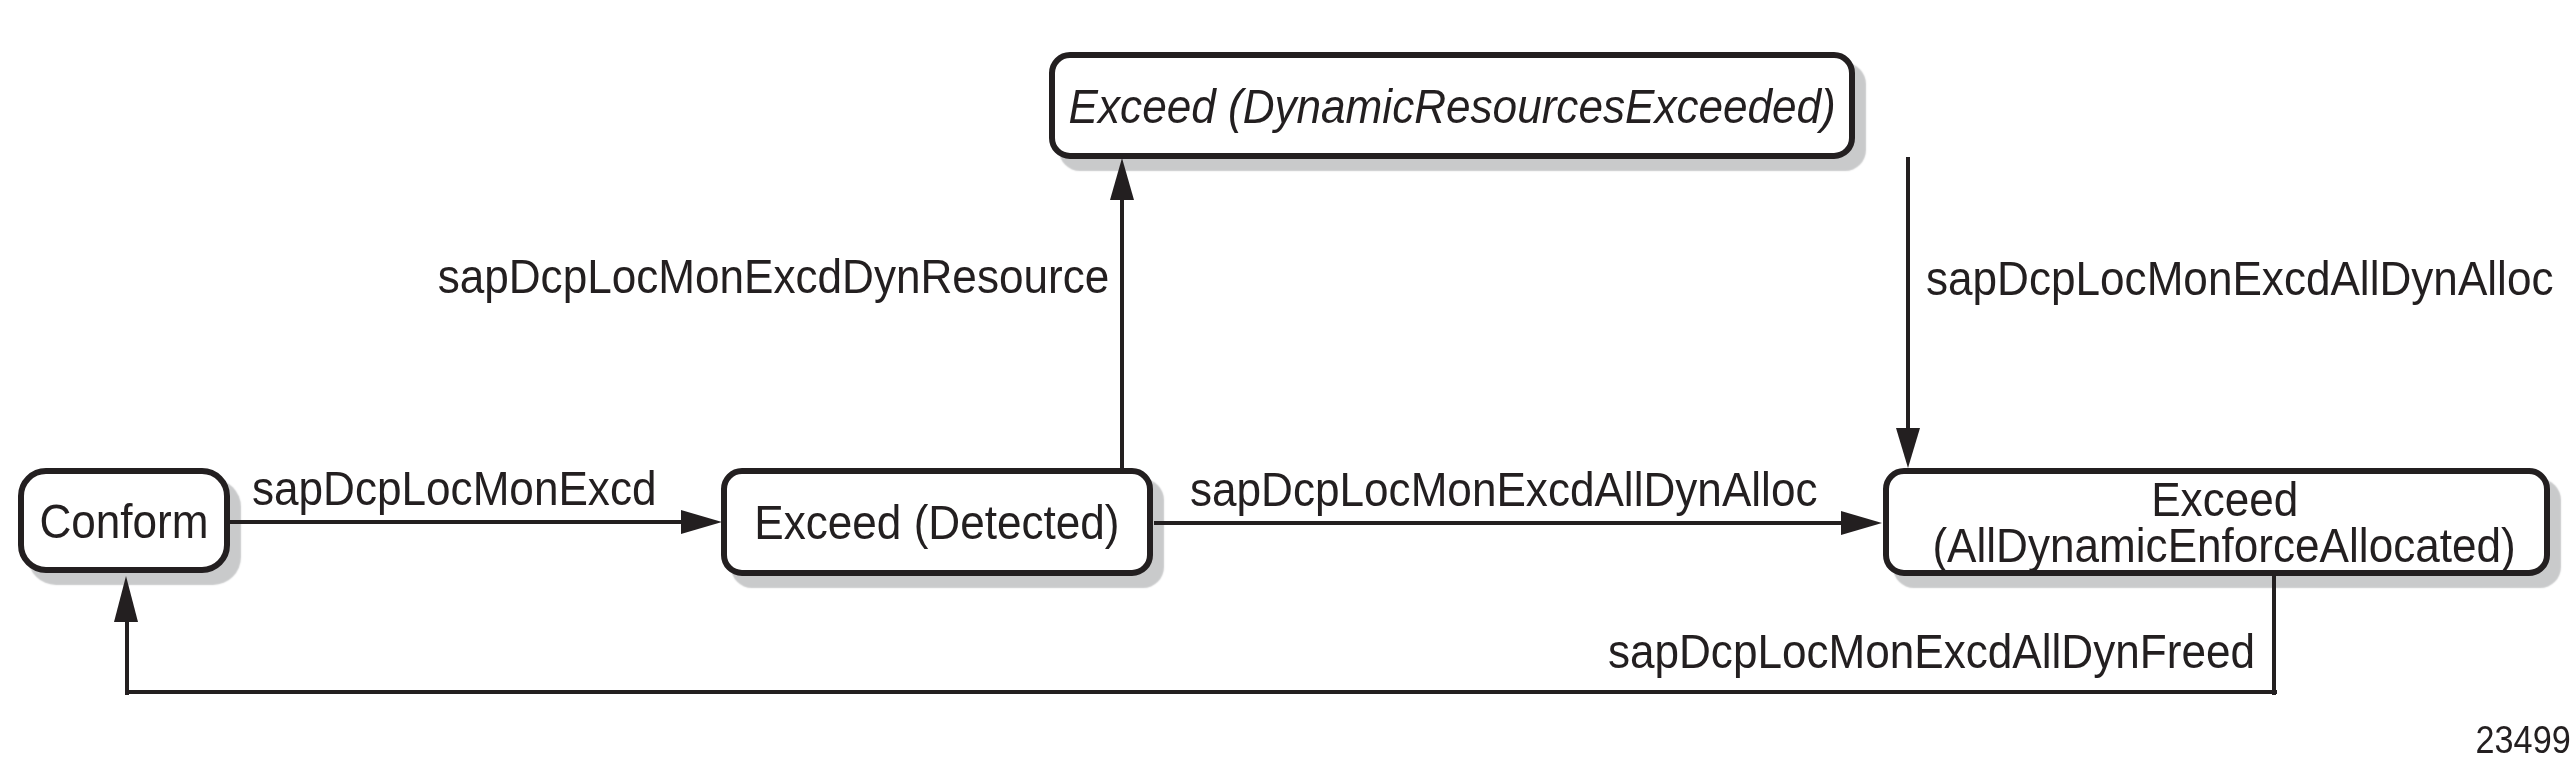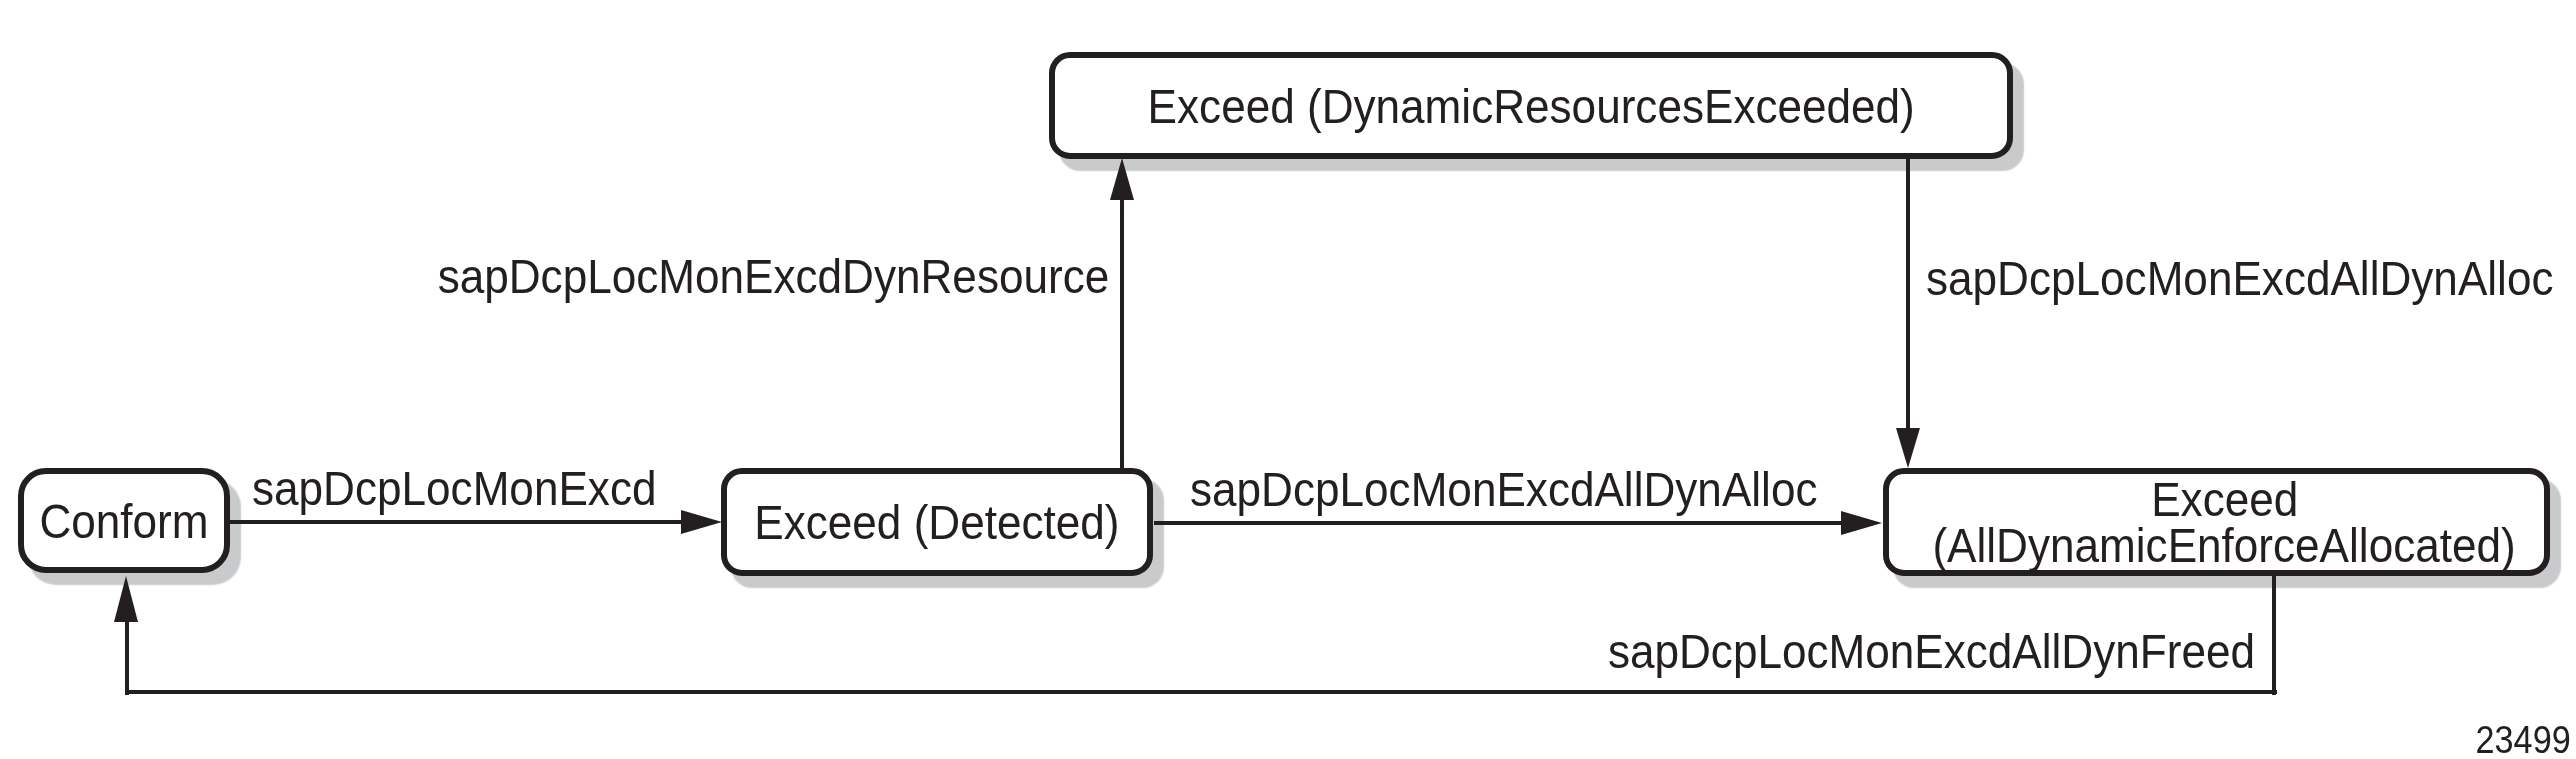--- a/index.html
+++ b/index.html
@@ -23,21 +23,21 @@
     background: #ffffff;
     border: 6.3px solid #231f20;
     border-radius: 21px;
     box-shadow: 10.5px 11.2px 1.4px 0 #c9cacb;
     display: flex;
     flex-direction: column;
     align-items: center;
     justify-content: center;
     text-align: center;
   }
-  .box-top      { left: 1049px; top: 52px;  width: 964px; height: 107px; }
+  .box-top      { left: 1049px; top: 52px;  width: 806px; height: 107px; font-style: italic; }
   .box-conform  { left: 18px;   top: 468px; width: 212px;  height: 105px; border-radius: 28px; }
   .box-detected { left: 721px; top: 468px; width: 432px;  height: 108px; align-items: center; }
   .box-alldyn   { left: 1883px; top: 468px; width: 667px;  height: 108px; padding-left: 16px; }
   .state-text {
     font-size: 49px;
     line-height: 46px;
     white-space: nowrap;
     transform: scaleX(0.9);
     transform-origin: center center;
   }

